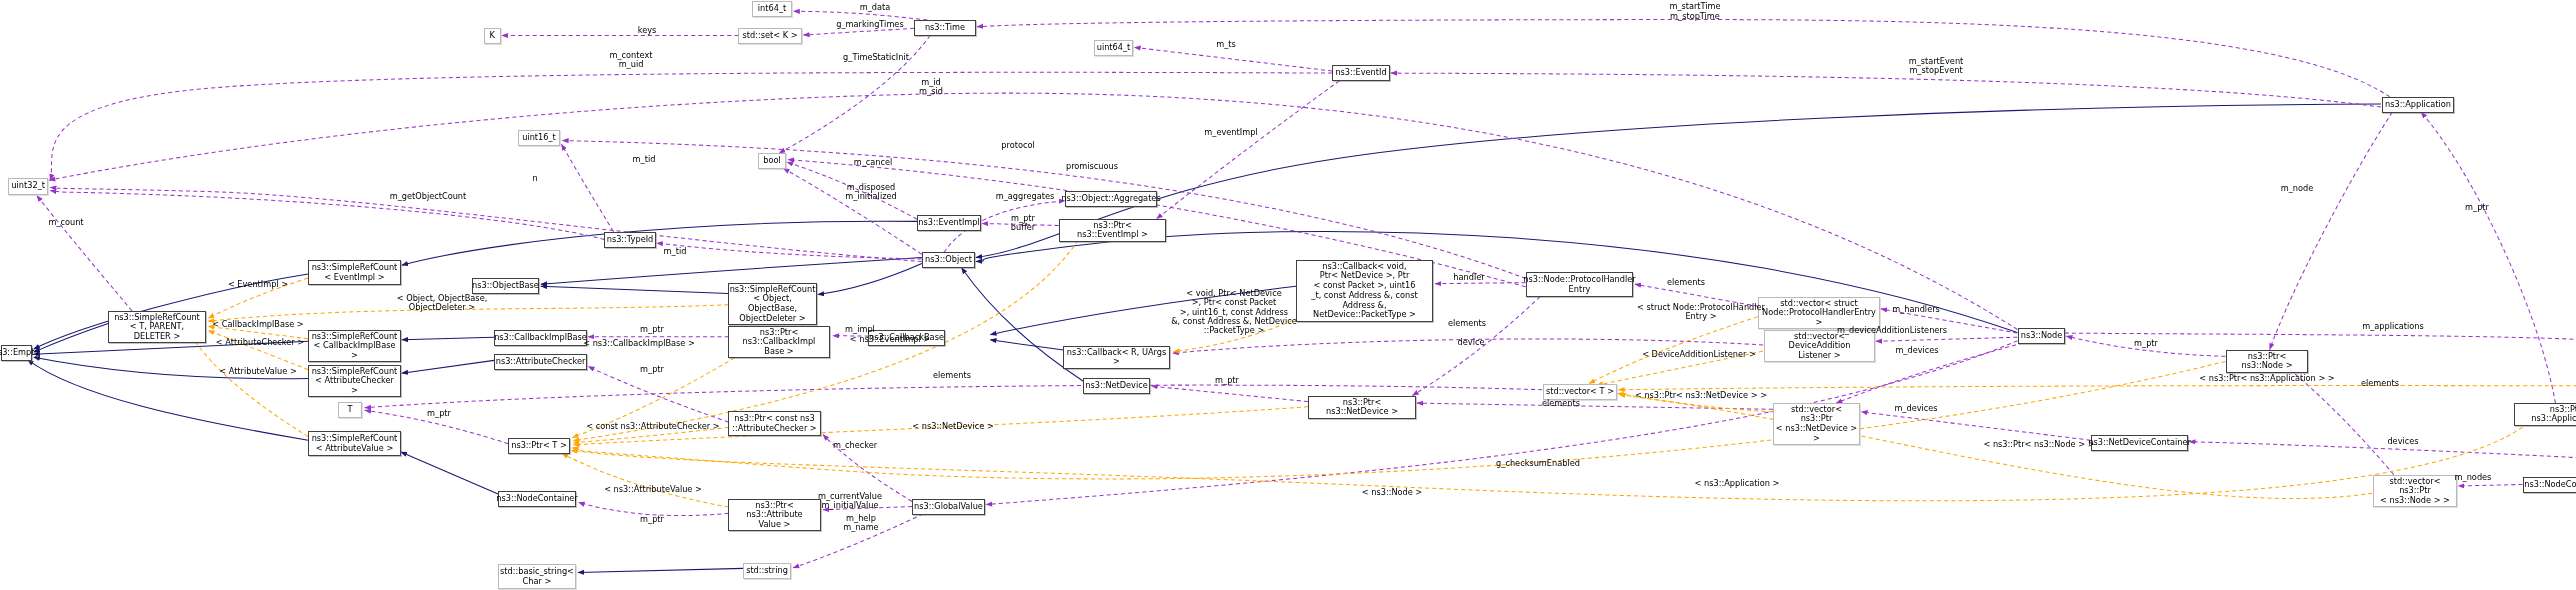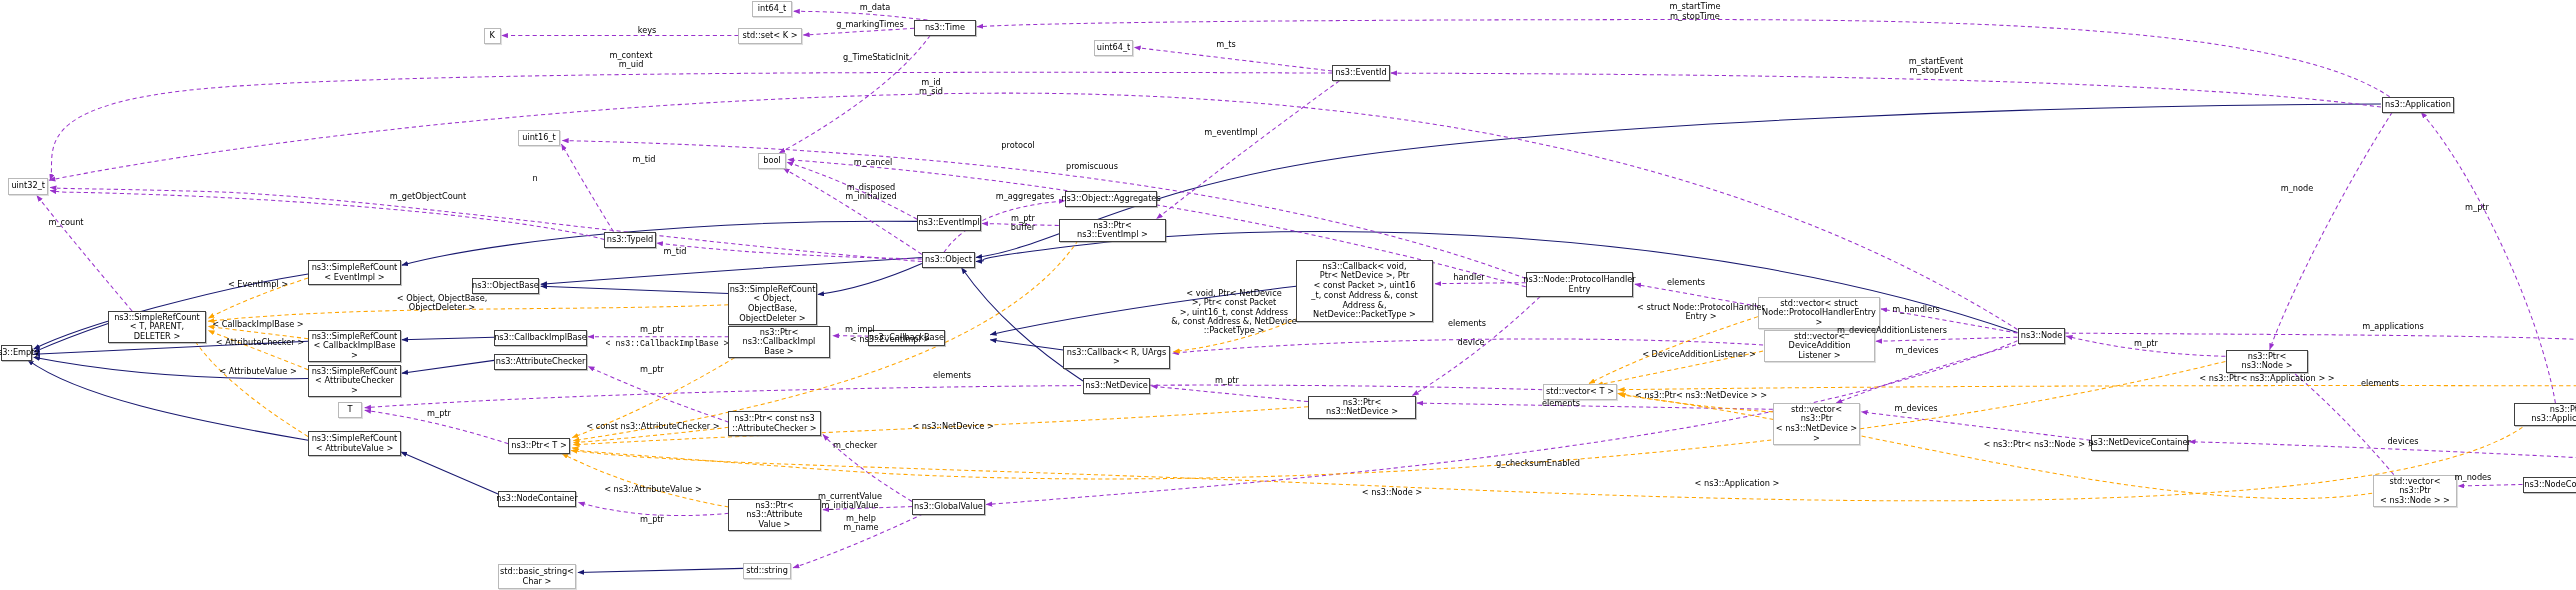--- a/index.html
+++ b/index.html
@@ -248,21 +248,21 @@
 ObjectDeleter &gt;</div>
     <div class="elabel" style="left: 258px; top: 325px;">&lt; CallbackImplBase &gt;</div>
     <div class="elabel" style="left: 260px; top: 343px;">&lt; AttributeChecker &gt;</div>
     <div class="elabel" style="left: 258px; top: 372px;">&lt; AttributeValue &gt;</div>
     <div class="elabel" style="left: 1234px; top: 312px;">&lt; void, Ptr&lt; NetDevice
 &gt;, Ptr&lt; const Packet
 &gt;, uint16_t, const Address
 &amp;, const Address &amp;, NetDevice
 ::PacketType &gt;</div>
     <div class="elabel" style="left: 890px; top: 340px;">&lt; ns3::EventImpl &gt;</div>
-    <div class="elabel" style="left: 667px; top: 344px; font-family: Liberation Mono, monospace;">&lt; ns3::CallbackImplBase &gt;</div>
+    <div class="elabel" style="left: 639px; top: 344px;">&lt; ns3::CallbackImplBase &gt;</div>
     <div class="elabel" style="left: 653px; top: 427px;">&lt; const ns3::AttributeChecker &gt;</div>
     <div class="elabel" style="left: 653px; top: 490px;">&lt; ns3::AttributeValue &gt;</div>
     <div class="elabel" style="left: 953px; top: 427px;">&lt; ns3::NetDevice &gt;</div>
     <div class="elabel" style="left: 1392px; top: 493px;">&lt; ns3::Node &gt;</div>
     <div class="elabel" style="left: 1737px; top: 484px;">&lt; ns3::Application &gt;</div>
     <div class="elabel" style="left: 1701px; top: 312px;">&lt; struct Node::ProtocolHandler
 Entry &gt;</div>
     <div class="elabel" style="left: 1699px; top: 355px;">&lt; DeviceAdditionListener &gt;</div>
     <div class="elabel" style="left: 1701px; top: 396px;">&lt; ns3::Ptr&lt; ns3::NetDevice &gt; &gt;</div>
     <div class="elabel" style="left: 2267px; top: 379px;">&lt; ns3::Ptr&lt; ns3::Application &gt; &gt;</div>

